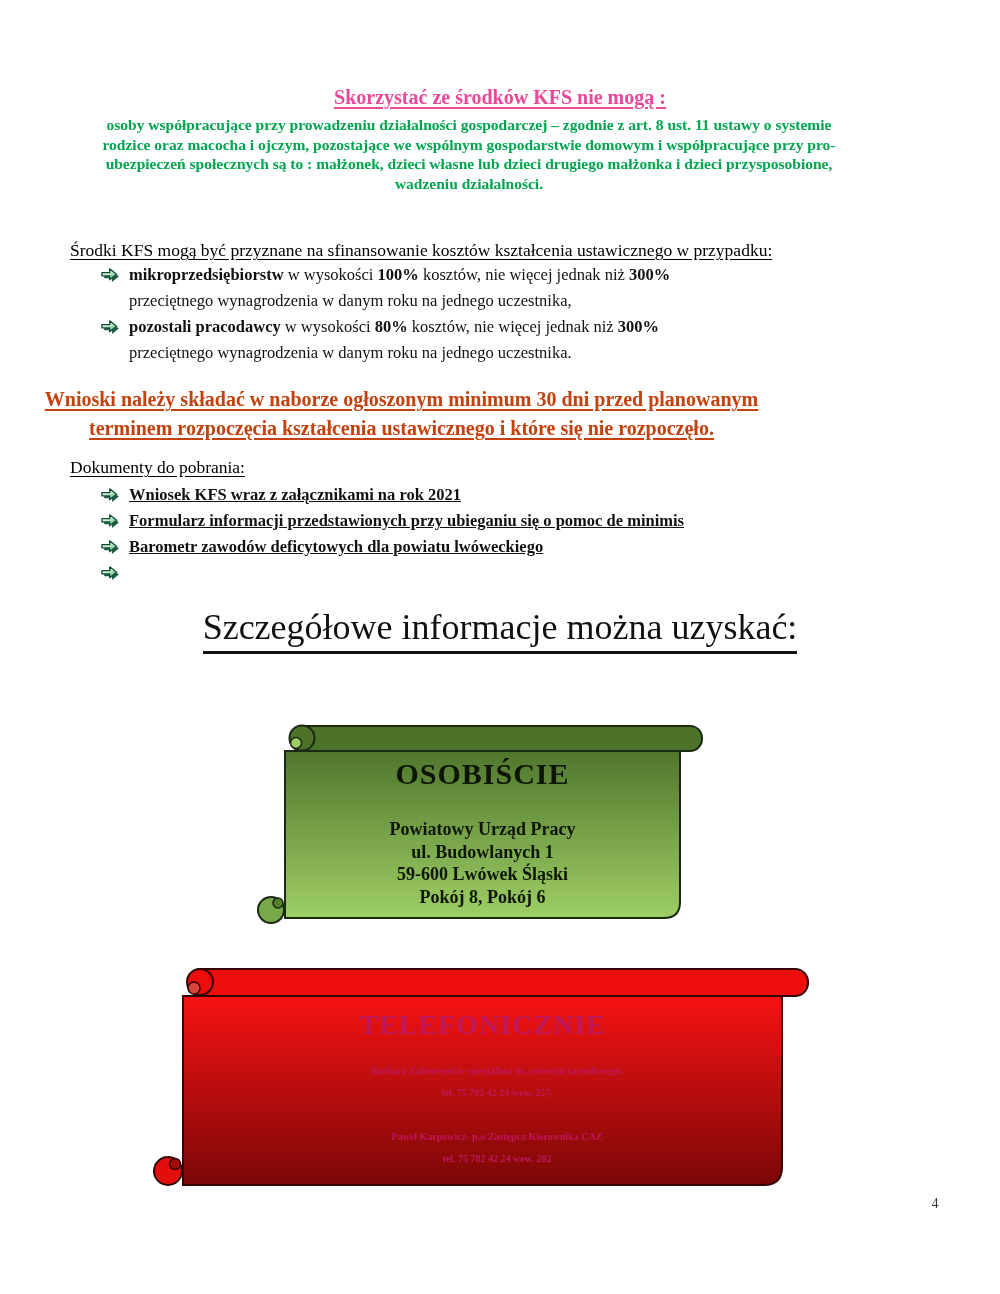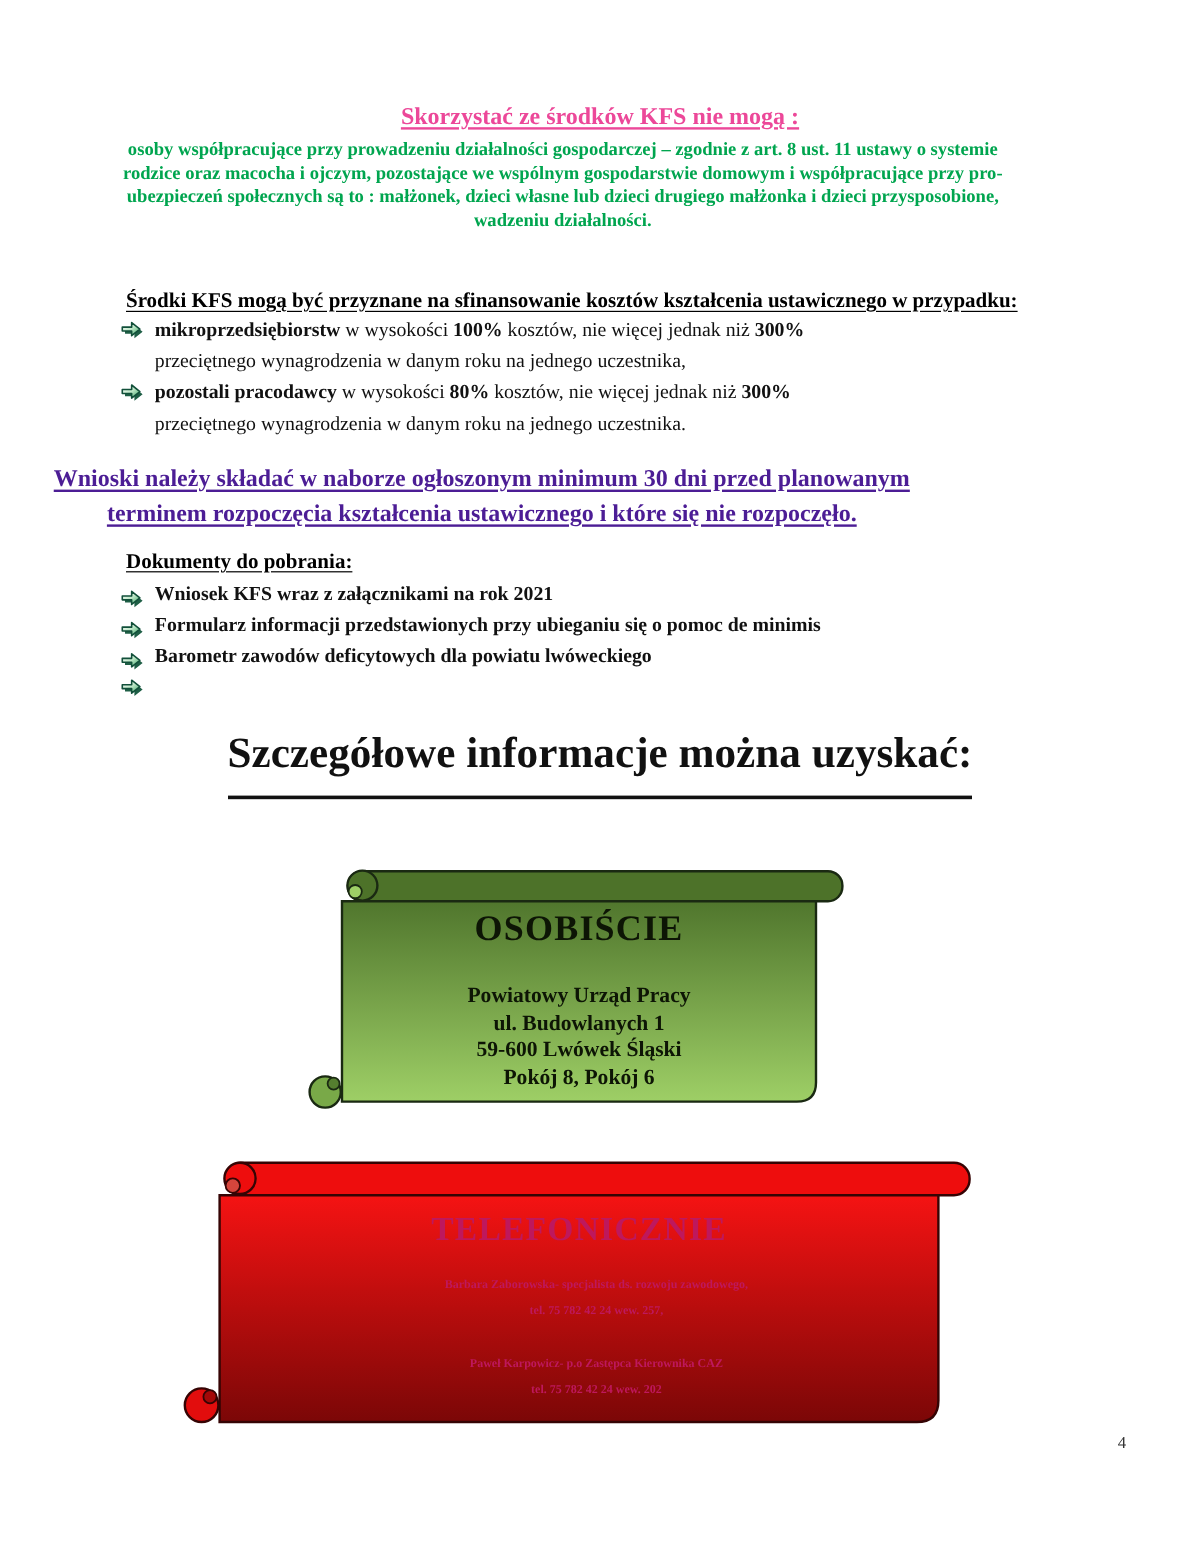--- a/index.html
+++ b/index.html
@@ -7,41 +7,41 @@
     width:1000px;height:1294px;position:relative;background:#ffffff;
     font-family:"Liberation Serif", serif;color:#111;overflow:hidden;
   }
   .abs{position:absolute;}
   
   .h-red{top:86px;left:0;width:1000px;text-align:center;
     font-size:20px;font-weight:bold;color:#ec4899;}
   .h-red span{text-decoration:underline;text-underline-offset:3px;}
   .green-para{top:115px;left:0;width:938px;text-align:center;
     color:#00a54f;font-weight:bold;font-size:15.5px;line-height:19.5px;}
-  .h-black{font-size:17.5px;font-weight:bold;color:#000;margin-left:35px;}
+  .h-black{font-size:17.5px;font-weight:normal;color:#000;}
   .h-black span{text-decoration:underline;text-underline-offset:3px;}
   .h-srodki{top:240px;left:70px;}
   .h-dok{top:457px;left:70px;}
   
   .bullets{top:262px;left:100px;width:800px;}
   .downloads{top:482px;left:100px;width:820px;}
   .bullet{display:flex;align-items:flex-start;line-height:26px;font-size:16.5px;}
   .bullet .aicon{flex:0 0 auto;width:20px;height:17px;margin:5px 9px 0 0;}
   .bullet .btext{flex:1;}
-  .dl-item{display:flex;align-items:flex-end;line-height:26px;
-    font-size:16.5px;font-weight:bold;}
+  .dl-item{display:flex;align-items:flex-start;line-height:26px;
+    font-size:16.5px;font-weight:bold;text-decoration:underline;}
   .dl-item .aicon{flex:0 0 auto;width:20px;height:17px;margin:5px 9px 0 0;}
   
-  .notice{top:385px;left:0;width:803px;text-align:center;color:#4c1d95;
+  .notice{top:385px;left:0;width:803px;text-align:center;color:#c2410c;
     font-weight:bold;font-size:20px;line-height:29px;}
   .notice div{text-decoration:underline;text-underline-offset:3px;}
   
   .big-head{top:606px;left:0;width:1000px;text-align:center;}
-  .big-head span{display:inline-block;font-size:36px;font-weight:bold;
-    border-bottom:3px solid #111;padding-bottom:15px;}
+  .big-head span{display:inline-block;font-size:36px;font-weight:normal;
+    border-bottom:3px solid #111;padding-bottom:3px;}
   
   .scroll{pointer-events:none;}
   .scroll svg{position:absolute;left:0;top:0;}
   .scroll-green{left:254px;top:722px;width:456px;height:208px;}
   .scroll-red{left:150px;top:964px;width:676px;height:236px;}
   .scroll-text{position:absolute;text-align:center;font-weight:bold;}
   .g-text{left:31px;top:34px;width:395px;color:#0d1505;}
   .g-title{font-size:30px;line-height:36px;letter-spacing:1px;}
   .g-lines{margin-top:26px;font-size:18px;line-height:22.5px;}
   .r-text{left:33px;top:44px;width:599px;color:#be185d;text-align:center;}

